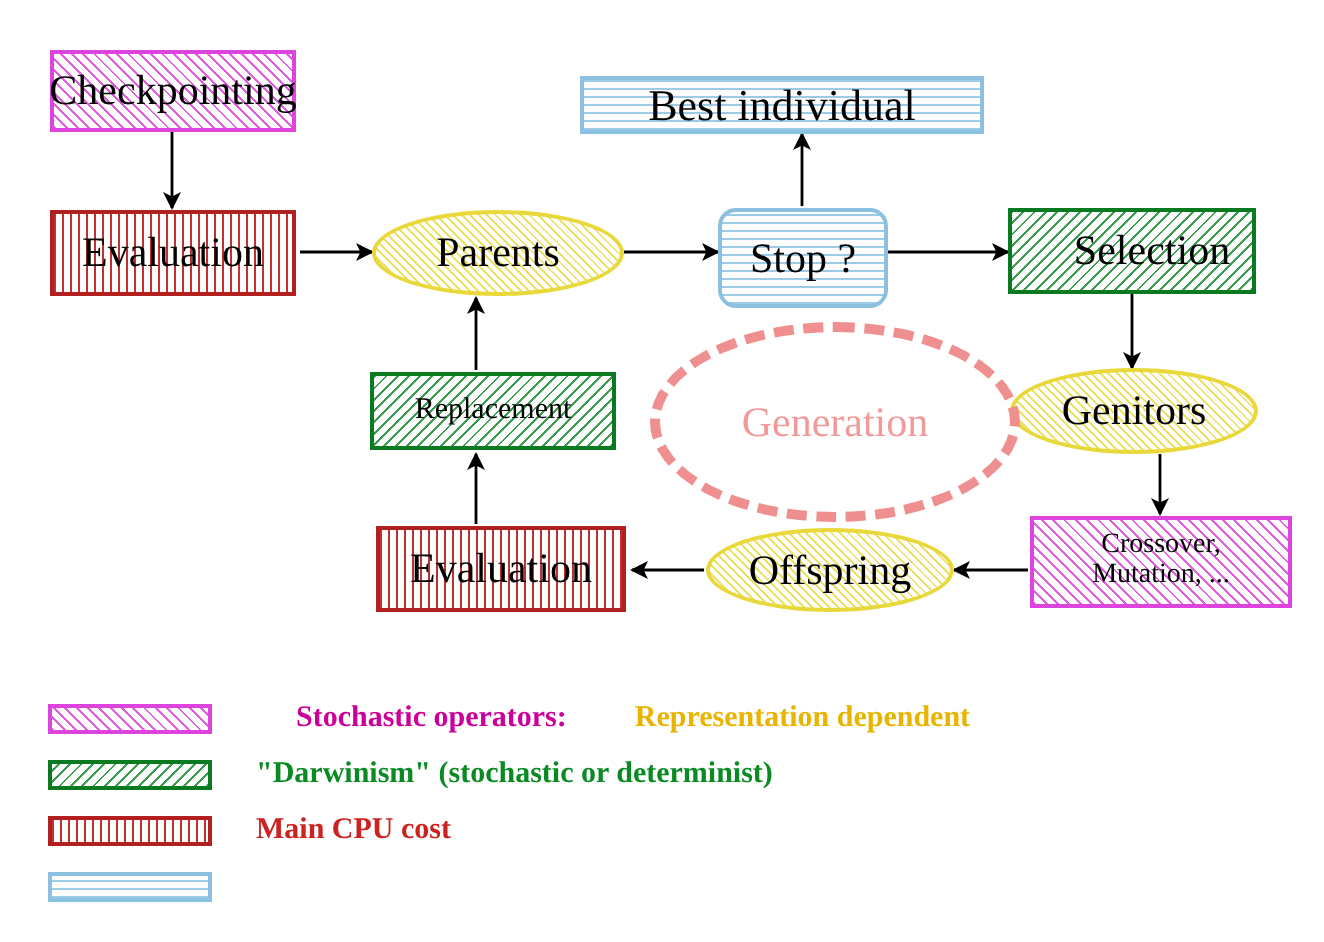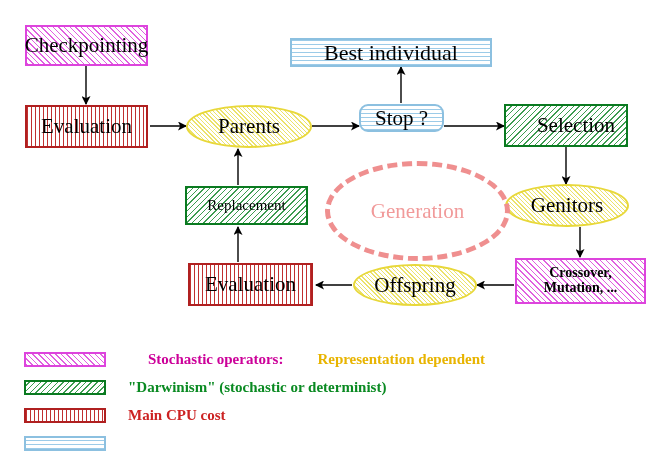--- a/index.html
+++ b/index.html
@@ -116,34 +116,34 @@
   </div>
 
   <div class="node hatch-yellow ellipse" style="left:186px;top:105px;width:126px;height:43px;font-size:21px;">
     <span>Parents</span>
   </div>
 
   <div class="node hatch-blue" style="left:290px;top:38px;width:202px;height:29px;font-size:22px;">
     <span>Best individual</span>
   </div>
 
-  <div class="node hatch-blue rounded" style="left:359px;top:104px;width:85px;height:28px;font-size:21px;">
+  <div class="node hatch-blue rounded" style="left:359px;top:104px;width:85px;height:50px;font-size:21px;">
     <span>Stop ?</span>
   </div>
 
   <div class="node hatch-green" style="left:504px;top:104px;width:124px;height:43px;font-size:21px;padding-left:20px;">
     <span>Selection</span>
   </div>
 
   <div class="node hatch-yellow ellipse" style="left:505px;top:184px;width:124px;height:43px;font-size:21px;">
     <span>Genitors</span>
   </div>
 
   <div class="node hatch-magenta" style="left:515px;top:258px;width:131px;height:46px;font-size:14px;
-              flex-direction:column;font-weight:bold;">
+              flex-direction:column;">
     <span>Crossover,</span>
     <span>Mutation, ...</span>
   </div>
 
   <div class="node hatch-yellow ellipse" style="left:353px;top:264px;width:124px;height:42px;font-size:21px;">
     <span>Offspring</span>
   </div>
 
   <div class="node hatch-red" style="left:188px;top:263px;width:125px;height:43px;font-size:21px;">
     <span>Evaluation</span>

